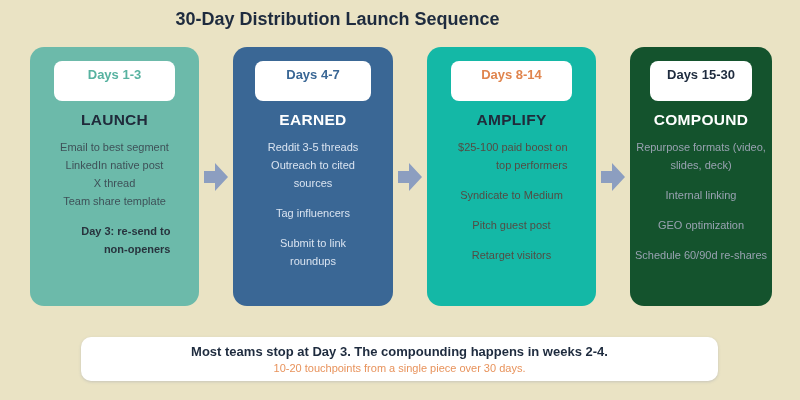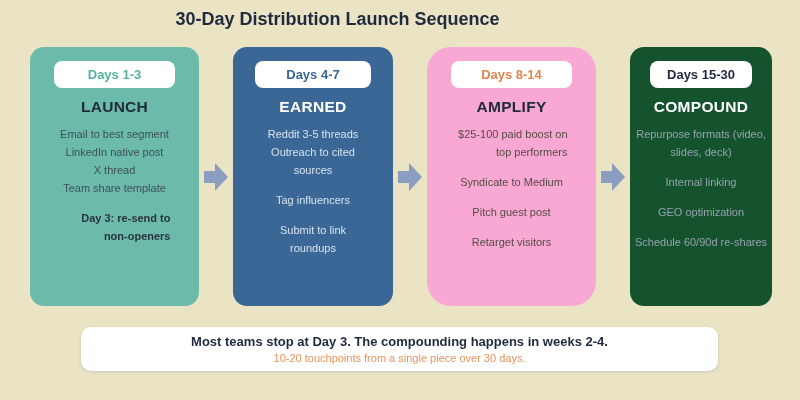--- a/index.html
+++ b/index.html
@@ -20,25 +20,25 @@
 
   .row {
     position: absolute; left: 30px; top: 47px;
     width: 742px; height: 259px;
     display: flex; justify-content: space-between; align-items: stretch;
   }
 
   .card { border-radius: 14px; text-align: center; box-sizing: border-box; }
   .card--launch   { width: 169px; background: #6CBAAA; }
   .card--earned   { width: 160px; background: #3A6795; }
-  .card--amplify  { width: 169px; background: #f9a8d4; border-radius: 24px; }
+  .card--amplify  { width: 169px; background: #14b8a6; }
   .card--compound { width: 142px; background: #14532d; }
 
   .pill {
-    margin: 14px auto 0; width: 72%; height: 27px; line-height: 27px;
+    margin: 14px auto 0; width: 72%; height: 40px; line-height: 27px;
     background: #FFFFFF; border-radius: 8px;
     font-size: 13px; font-weight: bold;
   }
   .card--launch   .pill { color: #57B2A0; }
   .card--earned   .pill { color: #3A6795; }
   .card--amplify  .pill { color: #E0854E; }
   .card--compound .pill { color: #1E2B3E; }
 
   .heading {
     margin: 10px 0 0; font-size: 15.5px; font-weight: bold; letter-spacing: 0.3px;
@@ -56,21 +56,21 @@
   .card--earned   .items { color: #D9E3F0; }
   .card--amplify  .items { color: #534C44; }
   .card--compound .items { color: #99A2B1; }
 
   .items p.strong { font-weight: bold; color: #28343E; }
 
   .arrow { align-self: center; }
   .arrow path { fill: #8C9EC0; }
 
   .footer {
-    position: absolute; left: 81px; top: 327px;
+    position: absolute; left: 81px; top: 337px;
     width: 637px; height: 44px; box-sizing: border-box; padding-top: 7px;
     background: #FFFFFF; border-radius: 10px; text-align: center;
     box-shadow: 0 1px 3px rgba(120, 130, 160, 0.3);
   }
   .footer-main { margin: 0; font-size: 13px; font-weight: bold; color: #1E2B3E; }
   .footer-sub  { margin: 3px 0 0; font-size: 11px; color: #E8935C; }
 </style>
 </head>
 <body>
 

